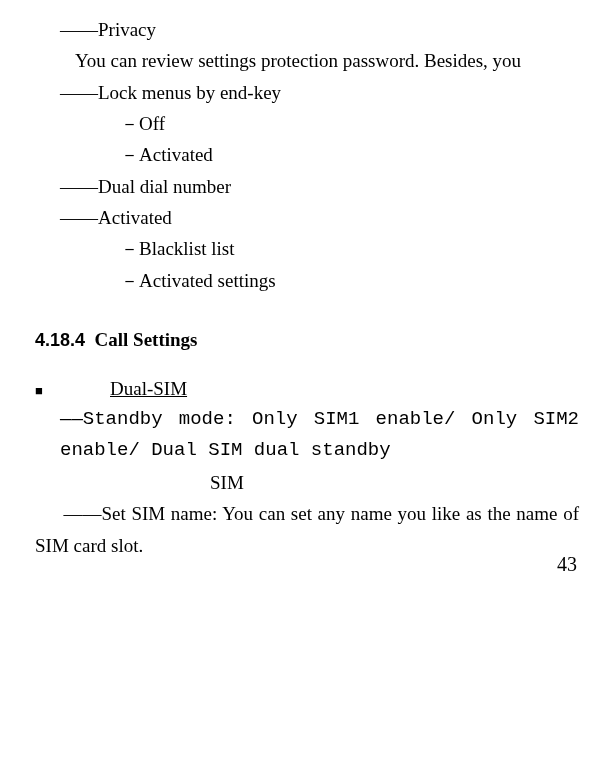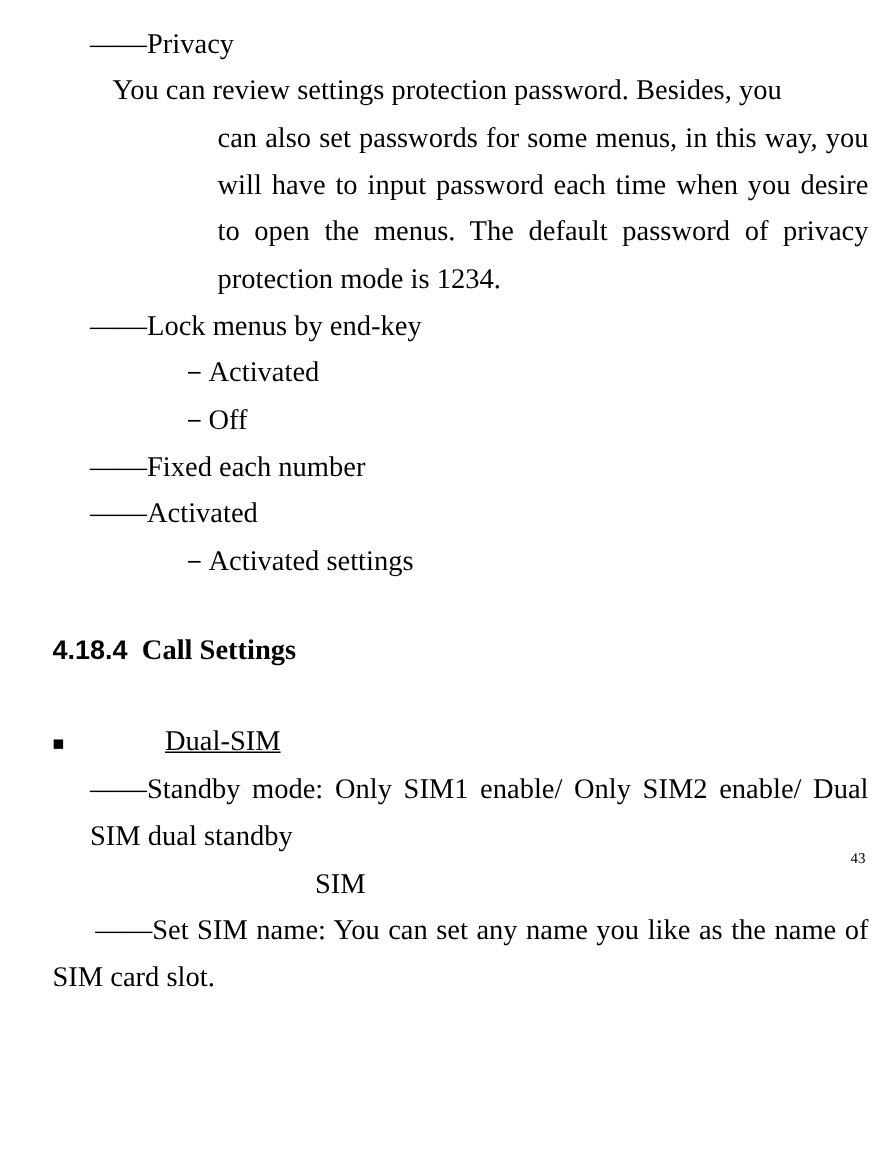--- a/index.html
+++ b/index.html
@@ -30,21 +30,21 @@
   }
   .first-line {
     padding-left: 40px;
     text-align: justify;
   }
   .l2 {
     padding-left: 85px;
   }
   .section-head {
     margin-top: 28px;
-    margin-bottom: 30px;
+    margin-bottom: 17px;
     font-weight: bold;
     font-size: 19px;
   }
   .sec-num {
     font-family: Arial, Helvetica, sans-serif;
     font-weight: bold;
     font-size: 18px;
   }
   .bullet-row {
     padding-left: 0px;
@@ -52,63 +52,66 @@
   }
   .bullet {
     display: inline-block;
     width: 75px;
     vertical-align: baseline;
     font-size: 13px;
   }
   .just {
     padding-left: 25px;
     text-align: justify;
+    font-family: Liberation Mono, monospace;
   }
   .center-sim {
     padding-left: 175px;
   }
   .zero {
     padding-left: 0px;
     text-align: justify;
   }
   .pagenum {
     position: absolute;
     bottom: 10px;
     right: 18px;
-    font-size: 10px;
+    font-size: 20px;
     font-family: Liberation Serif, serif;
   }
 </style>
 </head>
 <body>
 
 <div class="page">
 
   <div class="l1">
     <span>――</span><span>Privacy</span>
   </div>
   <div class="first-line">You can review settings protection password. Besides, you</div>
-  <div class="desc">can also set passwords for some menus, in this way, you will have to input password each time when you desire to open the menus. The default password of privacy protection mode is 1234.</div>
 
   <div class="l1">
     <span>――</span><span>Lock menus by end-key</span>
   </div>
   <div class="l2">
-    <span>－</span><span>Activated</span>
+    <span>－</span><span>Off</span>
   </div>
   <div class="l2">
-    <span>－</span><span>Off</span>
+    <span>－</span><span>Activated</span>
   </div>
 
   <div class="l1">
-    <span>――</span><span>Fixed each number</span>
+    <span>――</span><span>Dual dial number</span>
   </div>
 
   <div class="l1">
     <span>――</span><span>Activated</span>
+  </div>
+  <div class="l2">
+    <span>－</span><span>Blacklist list</span>
   </div>
   <div class="l2">
     <span>－</span><span>Activated settings</span>
   </div>
 
   <div class="section-head">
     <span class="sec-num">4.18.4</span>&nbsp;&nbsp;<span>Call Settings</span>
   </div>
 
   <div class="bullet-row">

